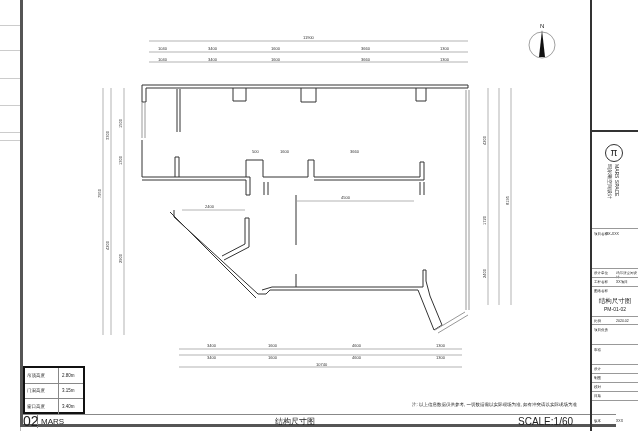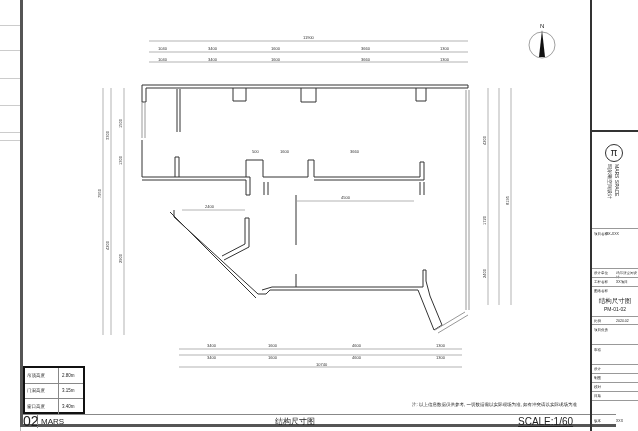--- a/index.html
+++ b/index.html
@@ -12,21 +12,21 @@
   .dim{font-size:4px;fill:#333;font-family:"Liberation Sans",sans-serif;}
   #spec-table{left:23px;top:366px;width:62px;height:48px;border:2px solid #111;box-sizing:border-box;}
   #spec-table .r{display:flex;height:14.6px;border-bottom:1px solid #888;font-size:4.5px;align-items:center;}
   #spec-table .r:last-child{border-bottom:none;}
   #spec-table .k{width:31px;padding-left:2px;border-right:1px solid #888;height:100%;display:flex;align-items:center;}
   #spec-table .v{padding-left:3px;}
   #bottom-bar{left:23px;top:414px;width:593px;height:13px;border-top:1px solid #888;}
   #plan-no{left:0;top:0;width:14px;height:13px;border-right:1px solid #888;font-size:14px;line-height:13px;text-align:center;}
   #plan-label{left:18px;top:0;font-size:8px;line-height:13px;}
   #sheet-title{left:252px;top:0;font-size:8px;line-height:13px;}
-  #scale{left:495px;top:0;font-size:10px;line-height:13px;text-decoration:underline;}
+  #scale{left:495px;top:0;font-size:10px;line-height:13px;}
   #note{left:412px;top:402px;font-size:4.5px;white-space:nowrap;}
   #title-block{left:590px;top:0;width:48px;height:431px;border-left:2px solid #333;box-sizing:border-box;}
   #tb-logo{left:0;top:130px;width:46px;height:98px;border-top:2px solid #333;}
   .tb-row{position:absolute;left:0;width:46px;border-top:1px solid #999;font-size:3.5px;}
   .tb-k{position:absolute;left:2px;}
   .tb-v{position:absolute;left:24px;}
   #drawing-title{left:0;top:297px;width:46px;text-align:center;font-size:6.5px;}
   #drawing-code{left:0;top:306px;width:46px;text-align:center;font-size:5px;}
   #north{left:527px;top:17px;}
 </style>

